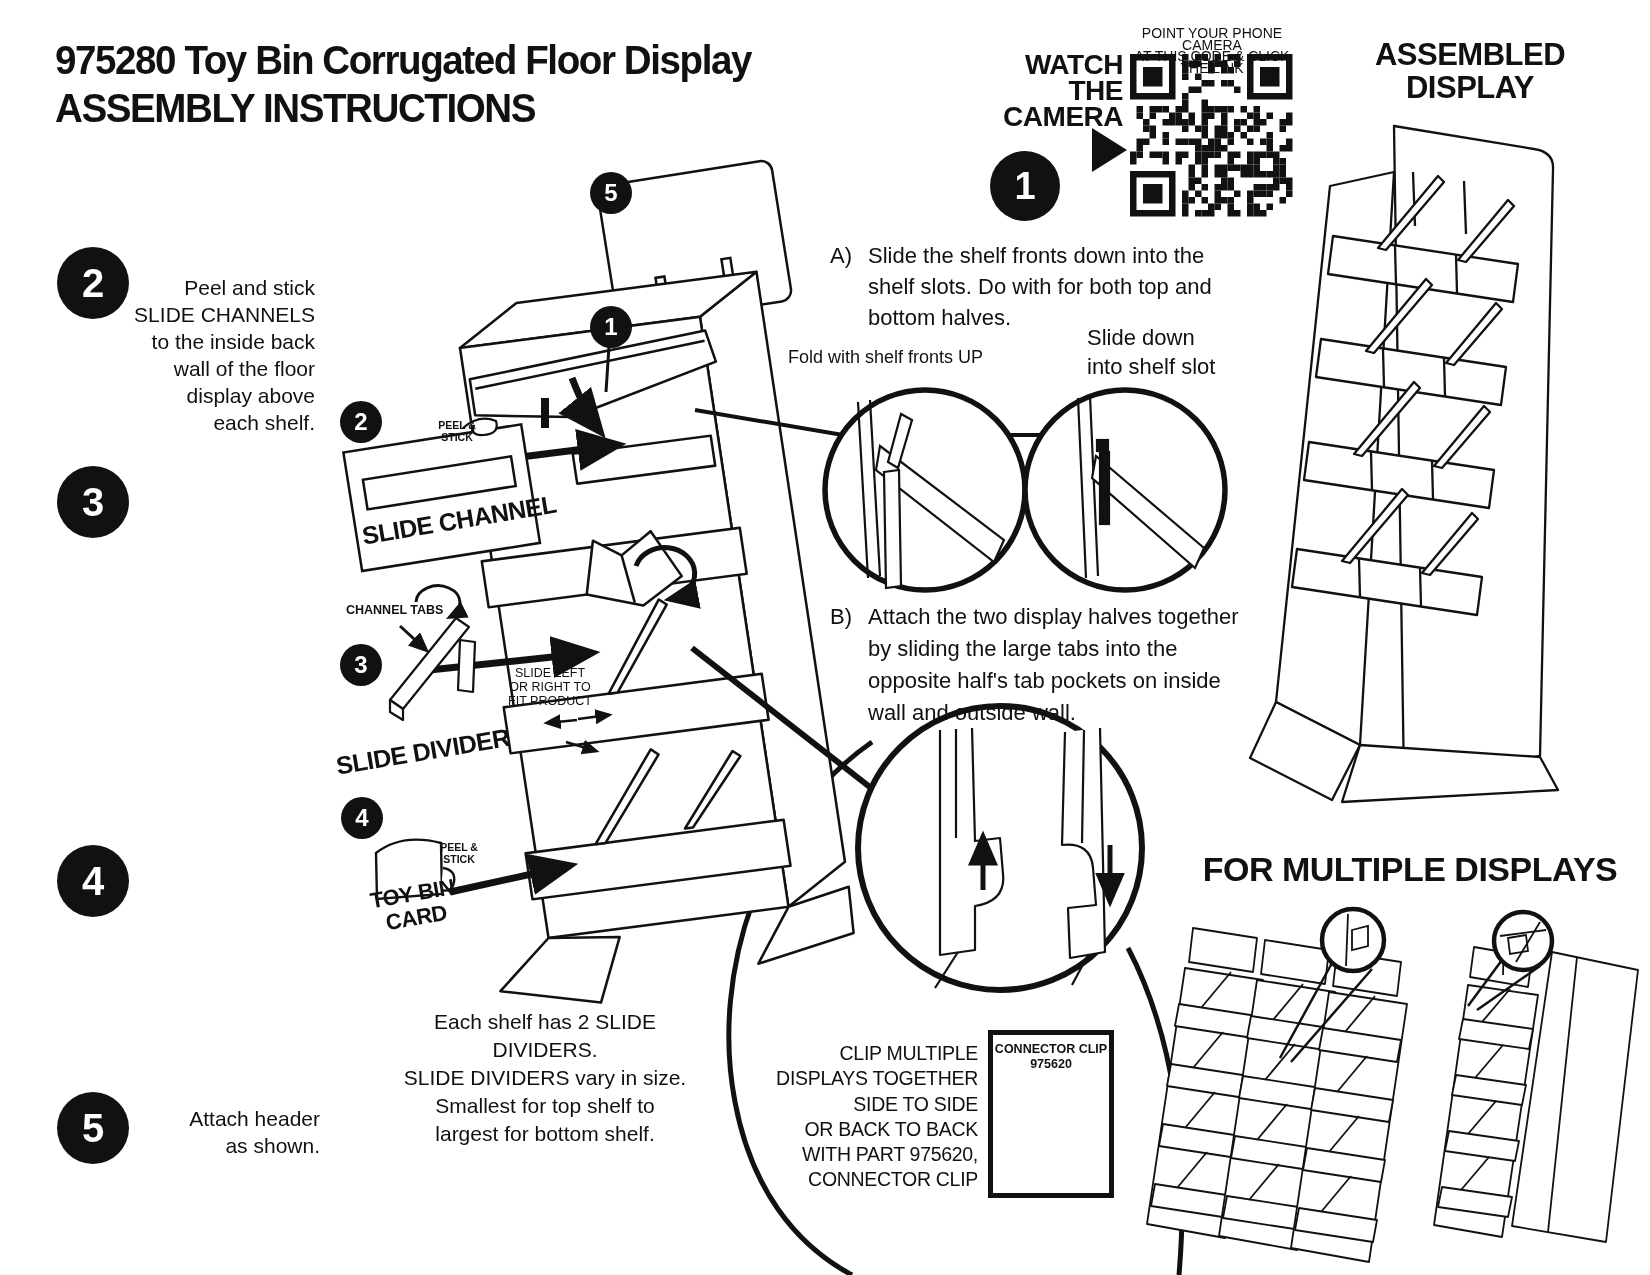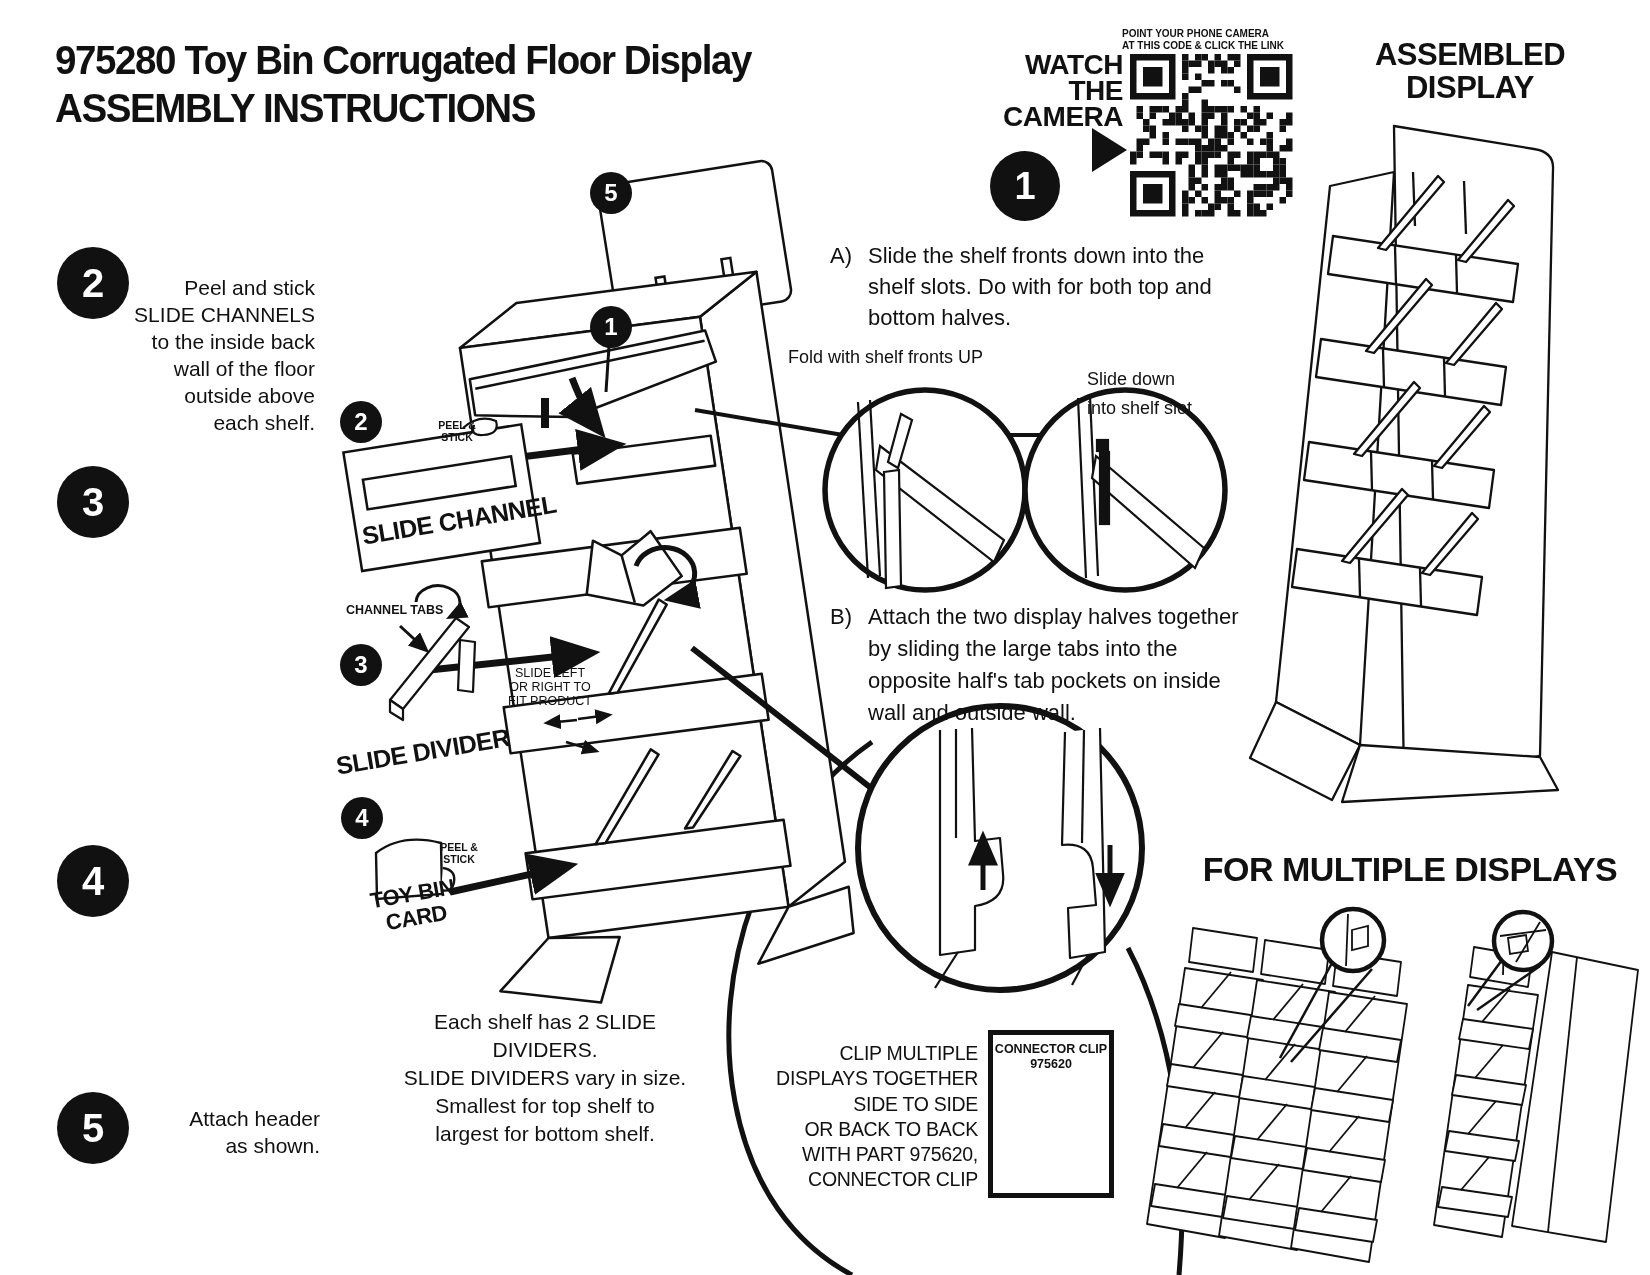--- a/index.html
+++ b/index.html
@@ -490,21 +490,21 @@
 </svg>
 
 <div class="txt title" style="left:55px;top:36px;">975280 Toy Bin Corrugated Floor Display
 ASSEMBLY INSTRUCTIONS</div>
 
 <div class="badge b-lg" style="left:57px;top:247px;">2</div>
 <div class="txt step-text" style="right:1335px;top:274px;">Peel and stick
 SLIDE CHANNELS
 to the inside back
 wall of the floor
-outside above
+display above
 each shelf.</div>
 
 <div class="badge b-lg" style="left:57px;top:466px;">3</div>
 
 <div class="badge b-lg" style="left:57px;top:845px;">4</div>
 
 <div class="badge b-lg" style="left:57px;top:1092px;">5</div>
 <div class="txt step-text" style="right:1330px;top:1105px;">Attach header
 as shown.</div>
 
@@ -528,29 +528,29 @@
 FIT PRODUCT</div>
 <div class="txt" style="left:380px;top:1008px;width:330px;font-size:21px;line-height:28px;text-align:center;">Each shelf has 2 SLIDE DIVIDERS.
 SLIDE DIVIDERS vary in size.
 Smallest  for top shelf to
 largest for bottom shelf.</div>
 
 <div class="txt" style="right:527px;top:52px;font-size:28px;line-height:26px;font-weight:bold;text-align:right;letter-spacing:-0.5px;">WATCH
 THE
 CAMERA</div>
 <div class="badge b-md" style="left:990px;top:151px;">1</div>
-<div class="txt" style="left:1122px;top:28px;width:180px;font-size:10px;line-height:11.5px;font-weight:bold;">POINT YOUR PHONE CAMERA
+<div class="txt" style="left:1122px;top:28px;width:180px;font-size:14px;line-height:11.5px;font-weight:normal;text-align:center;">POINT YOUR PHONE CAMERA
 AT THIS CODE &amp; CLICK THE LINK</div>
 
 <div class="txt cap22" style="left:830px;top:240px;font-size:22px;">A)</div>
 <div class="txt cap22" style="left:868px;top:240px;">Slide the shelf fronts down into the
 shelf slots. Do with for both top and
 bottom halves.</div>
 <div class="txt" style="left:788px;top:347px;font-size:18px;">Fold with shelf fronts UP</div>
-<div class="txt" style="left:1087px;top:323px;font-size:18px;line-height:29px;margin-top:42px;">Slide down
+<div class="txt" style="left:1087px;top:323px;font-size:22px;line-height:29px;">Slide down
 into shelf slot</div>
 <div class="txt cap22" style="left:830px;top:601px;font-size:22px;">B)</div>
 <div class="txt cap22" style="left:868px;top:601px;line-height:32px;">Attach the two display halves together
 by sliding the large tabs into the
 opposite half's tab pockets on inside
 wall and outside wall.</div>
 
 <div class="txt" style="left:1170px;top:850px;width:480px;font-size:34px;font-weight:bold;text-align:center;letter-spacing:-0.5px;">FOR MULTIPLE DISPLAYS</div>
 
 <div class="txt" style="left:1360px;top:38px;width:220px;font-size:31px;line-height:33px;font-weight:bold;text-align:center;letter-spacing:-0.5px;">ASSEMBLED

